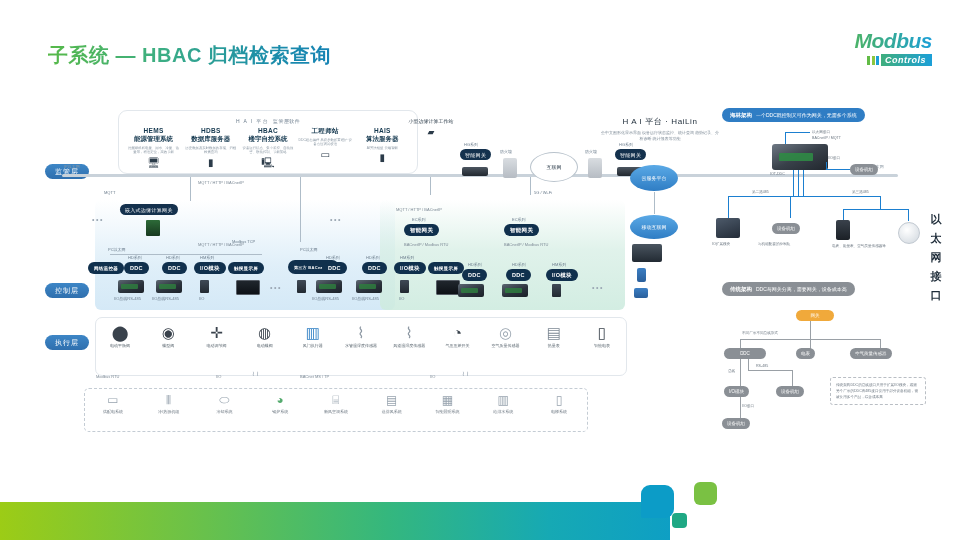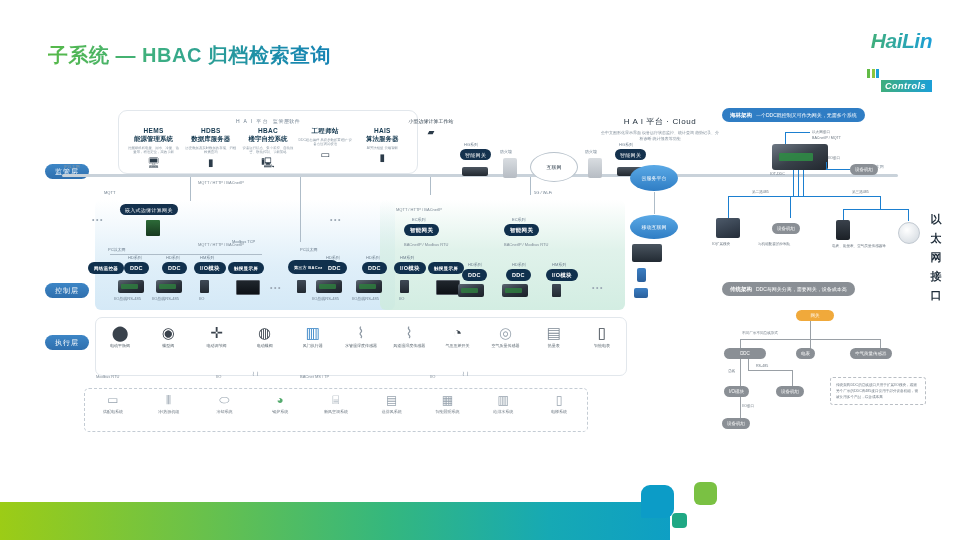--- a/index.html
+++ b/index.html
@@ -23,21 +23,21 @@
     line-height:22px;text-align:right;
   }
   .logo-sub{display:flex;align-items:center;justify-content:flex-end;gap:2px;margin-top:2px;}
   .logo-bars{display:flex;gap:1.5px;}
   .logo-bars i{display:block;width:3px;height:9px;background:#62bb46;}
   .logo-bars i:nth-child(2){background:#8cc63f;}
   .logo-bars i:nth-child(3){background:#1b9fd8;}
   .logo-ctl{
     font-size:9px;font-weight:bold;font-style:italic;color:#fff;
     background:linear-gradient(90deg,#3fae7d,#1b9fd8);
-    padding:1px 6px 1px 4px;letter-spacing:.5px;margin-top:26px;
+    padding:1px 6px 1px 4px;letter-spacing:.5px;
   }
   
   .footer-bar{
     position:absolute;left:0;bottom:0;width:670px;height:38px;
     background:linear-gradient(90deg,#9ccc16 0%,#6dc247 28%,#34b77e 58%,#16a9b4 82%,#0e9fc4 100%);
   }
   .deco{position:absolute;border-radius:7px;}
   .deco.d1{left:641px;bottom:22px;width:33px;height:33px;background:#0c9cc7;border-radius:9px 9px 9px 2px;}
   .deco.d2{left:694px;bottom:35px;width:23px;height:23px;background:#7ac143;border-radius:6px;}
   .deco.d3{left:672px;bottom:12px;width:15px;height:15px;background:#1fa884;border-radius:4px;}
@@ -167,21 +167,21 @@
     font-size:3.6px;color:#6b7680;line-height:6px;
   }
   .dev-ico{position:absolute;}
 </style>
 </head>
 <body>
 
 <div class="page-title">子系统 — HBAC 归档检索查询</div>
 
 <div class="logo">
-  <div class="logo-word">HaiLin</div>
+  <div class="logo-word">Modbus</div>
   <div class="logo-sub">
     <span class="logo-bars">
         <i></i>
         <i></i>
         <i></i>
       </span>
     <span class="logo-ctl">Controls</span>
   </div>
 </div>
 
@@ -229,21 +229,21 @@
       </div>
     </div>
   </div>
 
   <div class="edge-ws">
     <div class="lbl">小型边缘计算工作站</div>
     <div class="ico">▰</div>
   </div>
 
   <div class="cloud-title">
-    <div class="t">H A I 平台 · Cloud</div>
+    <div class="t">H A I 平台 · HaiLin</div>
     <div class="d">全中文图形化显示界面 设备运行状态监控、统计查询 趋势记录、分析诊断 统计报表等功能</div>
   </div>
 
   <div class="bus"></div>
   <div class="bus-lbl" style="left:64px;top:72px;">IP以太网</div>
   <div class="bus-lbl" style="left:868px;top:72px;">IP以太网</div>
 
   <div class="tag-sm" style="left:464px;top:50px;">HG系列</div>
   <div class="chip dark" style="left:460px;top:57px;">智能网关</div>
   <div class="hw" style="left:462px;top:75px;width:26px;height:9px;"></div>

